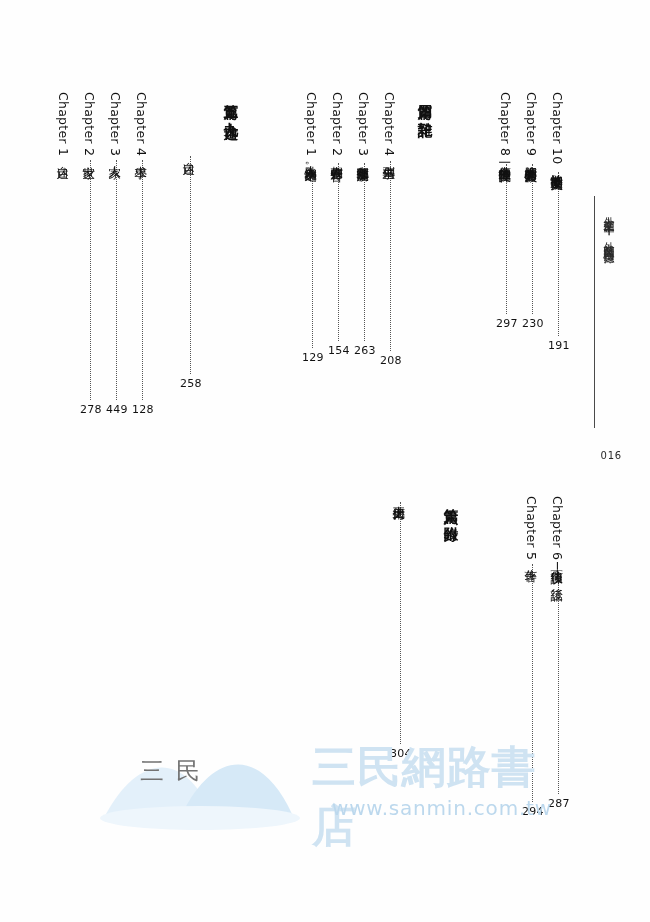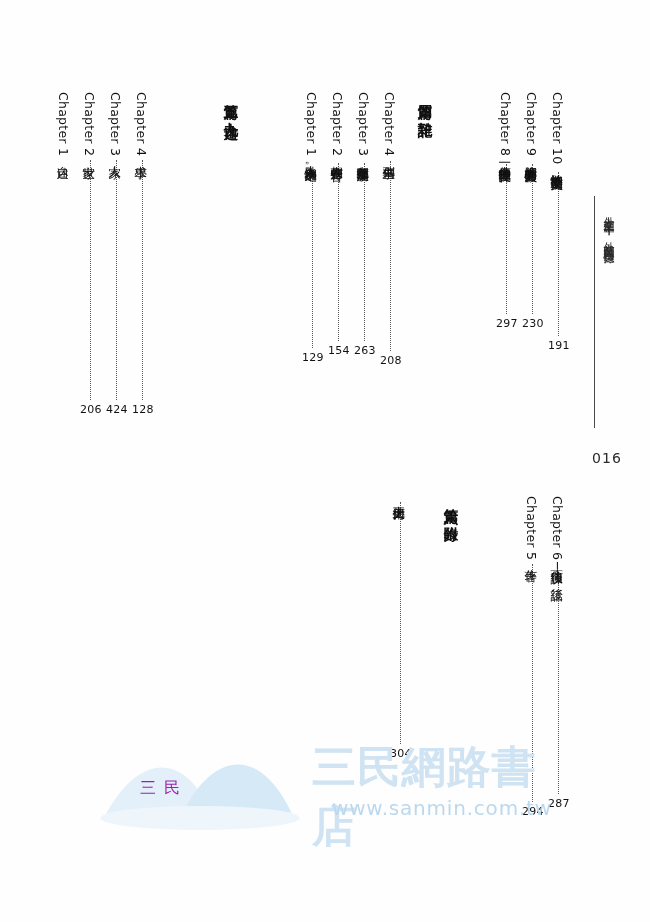--- a/index.html
+++ b/index.html
@@ -49,21 +49,21 @@
     width: 1px;
     height: 232px;
     background: #4a4a4a;
   }
 
   
   .folio {
     position: absolute;
     right: 28px;
     top: 450px;
-    font-size: 14px;
+    font-size: 10px;
     color: #2a2a2a;
     letter-spacing: 0.08em;
     font-family: "DejaVu Sans", "Liberation Sans", sans-serif;
   }
 
   
   .entry {
     position: absolute;
     width: 16px;
   }
@@ -127,23 +127,23 @@
     position: absolute;
     left: 236px;
     top: 78px;
     font-size: 20px;
     color: #bcd8ed;
     letter-spacing: 0.04em;
   }
   .wm-sub {
     position: absolute;
     left: 44px;
-    top: 60px;
-    font-size: 16px;
-    color: #a21caf;
+    top: 37px;
+    font-size: 24px;
+    color: #737373;
     letter-spacing: 0.5em;
   }
 </style>
 </head>
 <body>
 
 <div class="page">
 
   <div class="vtext running-head">外交生涯四十年──外交幹將劉瑛回憶錄</div>
   <div class="head-rule"></div>
@@ -201,40 +201,45 @@
     <span class="label">助人為快樂之本。</span>
     <span class="leader" style="height:172px;"></span>
     <span class="pg">129</span>
   </div>
 
   <div class="entry part" style="right:412px; top:92px;">
     <span class="label">第五篇</span>
     <span class="label" style="margin-top:14px;">九十自述</span>
   </div>
 
+  <div class="entry" style="right:452px; top:152px;">
+    <span class="label">自述</span>
+    <span class="leader" style="height:218px;"></span>
+    <span class="pg">258</span>
+  </div>
 
   <div class="entry" style="right:500px; top:92px;">
     <span class="label latin">Chapter 4</span>
     <span class="label">求學</span>
     <span class="leader" style="height:240px;"></span>
     <span class="pg">128</span>
   </div>
 
   <div class="entry" style="right:526px; top:92px;">
     <span class="label latin">Chapter 3</span>
     <span class="label">家人</span>
     <span class="leader" style="height:240px;"></span>
-    <span class="pg">424</span>
+    <span class="pg">449</span>
   </div>
 
   <div class="entry" style="right:552px; top:92px;">
     <span class="label latin">Chapter 2</span>
     <span class="label">家世</span>
     <span class="leader" style="height:240px;"></span>
-    <span class="pg">206</span>
+    <span class="pg">278</span>
   </div>
 
   <div class="entry" style="right:578px; top:92px;">
     <span class="label latin">Chapter 1</span>
     <span class="label">自述</span>
     <span class="leader" style="height:0px;"></span>
     <span class="pg"></span>
   </div>
 
   <div class="entry" style="right:84px; top:496px;">

